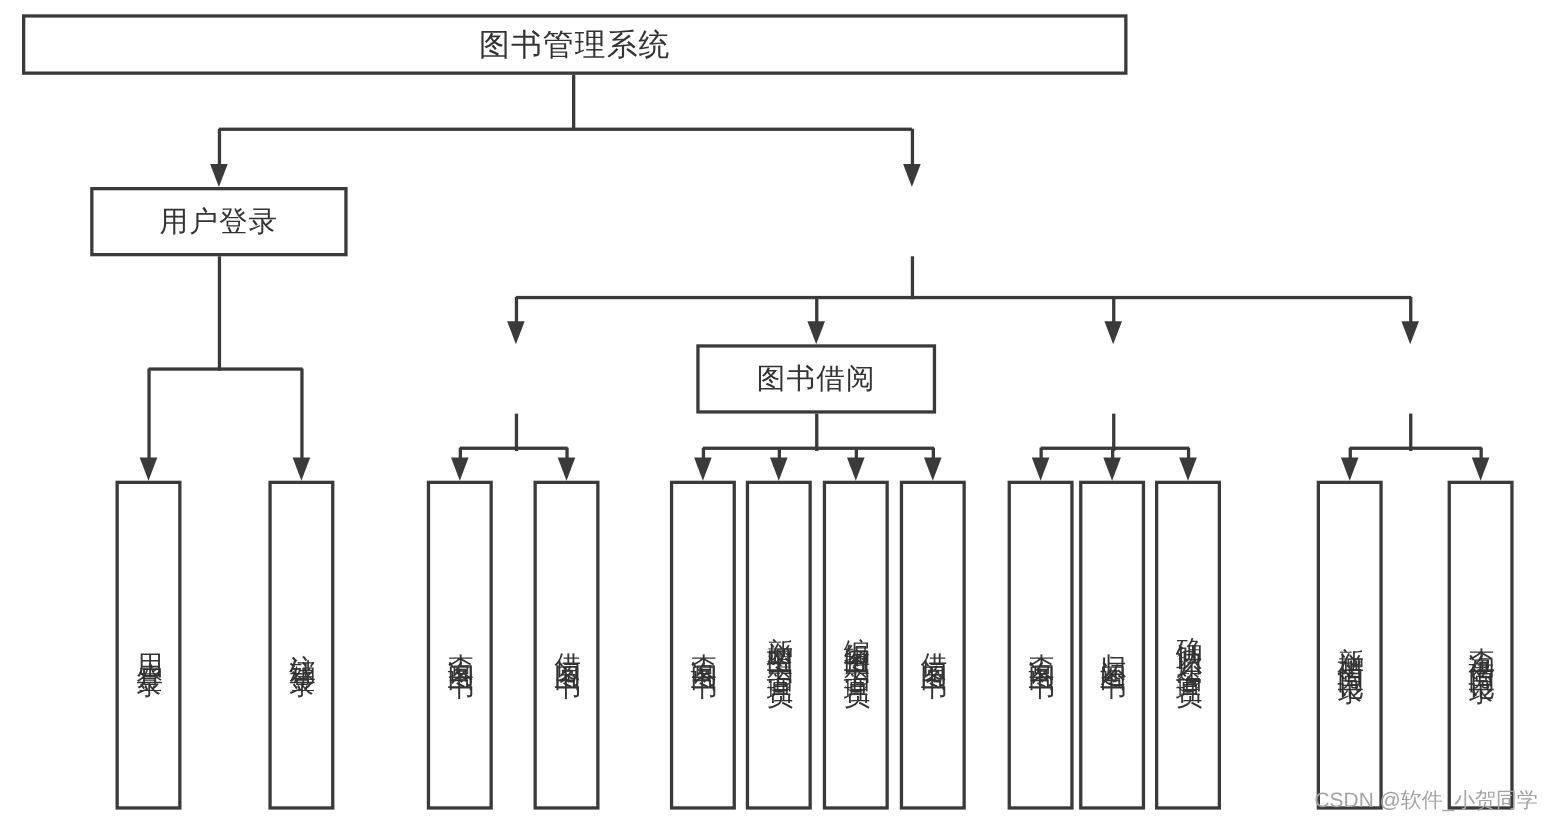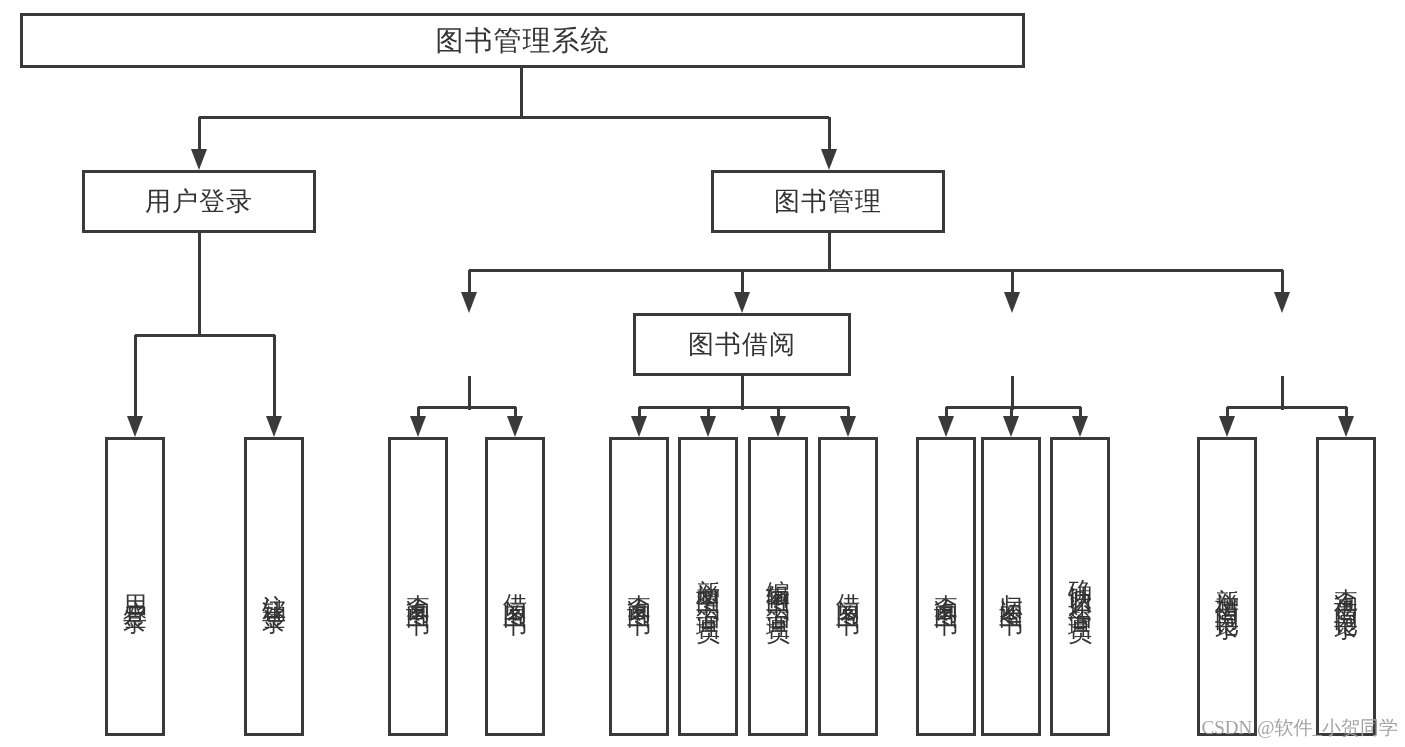--- a/index.html
+++ b/index.html
@@ -1,21 +1,21 @@
 <!DOCTYPE html>
 <html><head>
 <meta charset="utf-8">
 <style>
   html,body{margin:0;padding:0;background:#fff;}
   #stage{
     position:relative;
     width:1405px;height:747px;
     background:#ffffff;
     overflow:hidden;
-    font-family:Liberation Serif, serif;
+    font-family:Liberation Sans, sans-serif;
   }
   .box{
     position:absolute;
     box-sizing:border-box;
     border:3px solid #3a3a3a;
     background:#ffffff;
     display:flex;
     align-items:center;
     justify-content:center;
     color:#333333;
@@ -56,23 +56,20 @@
 <body>
 
 <div id="stage">
 
   <div class="box root" style="left:20px;top:13px;width:1005px;height:55px;">
     <span class="hlabel">图书管理系统</span>
   </div>
 
   <div class="box" style="left:82px;top:170px;width:234px;height:63px;">
     <span class="hlabel">用户登录</span>
-  </div>
-  <div class="box" style="left:711px;top:170px;width:234px;height:63px;">
-    <span class="hlabel">图书管理</span>
   </div>
 
   <div class="box" style="left:633px;top:313px;width:218px;height:63px;">
     <span class="hlabel">图书借阅</span>
   </div>
 
   <div class="box leaf" style="left:105px;top:437px;width:60px;height:299px;">
     <span class="vlabel">用户登录</span>
   </div>
   <div class="box leaf" style="left:244px;top:437px;width:60px;height:299px;">

